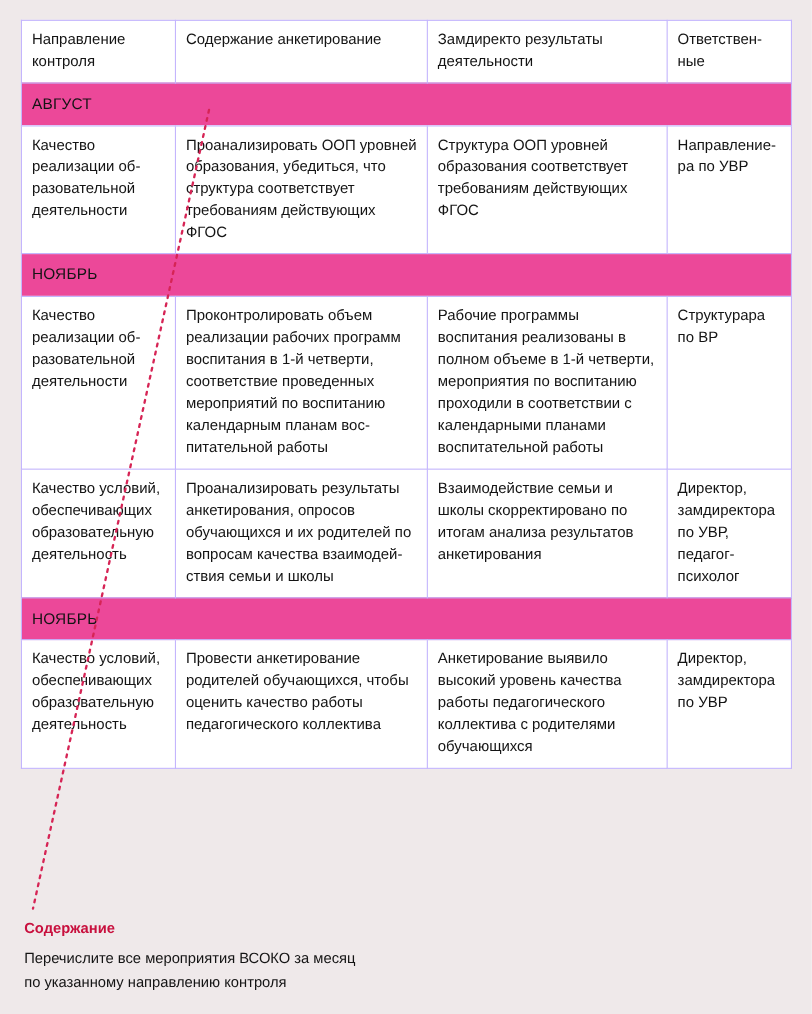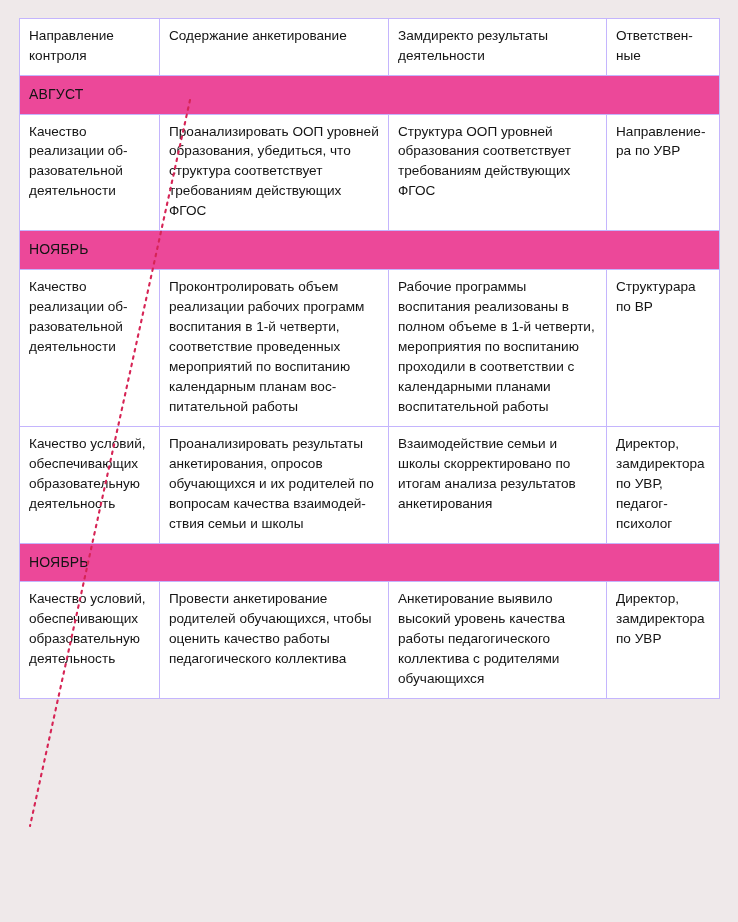--- a/index.html
+++ b/index.html
@@ -167,14 +167,21 @@
         </tr>
 
       </tbody>
     </table>
   </div>
 
   <svg class="callout-line" viewBox="0 0 738 922" xmlns="http://www.w3.org/2000/svg">
     <path d="M 190 100 L 30 826" stroke="#d62455" stroke-width="2.1" stroke-dasharray="2.5 5" fill="none" stroke-linecap="round"></path>
   </svg>
 
+  <div class="note">
+    <p class="note-title">Содержание</p>
+    <p class="note-body">
+      <span>Перечислите все мероприятия ВСОКО за месяц</span><br>
+      <span>по указанному направлению контроля</span>
+    </p>
+  </div>
 
 </div>
 
 </body></html>

